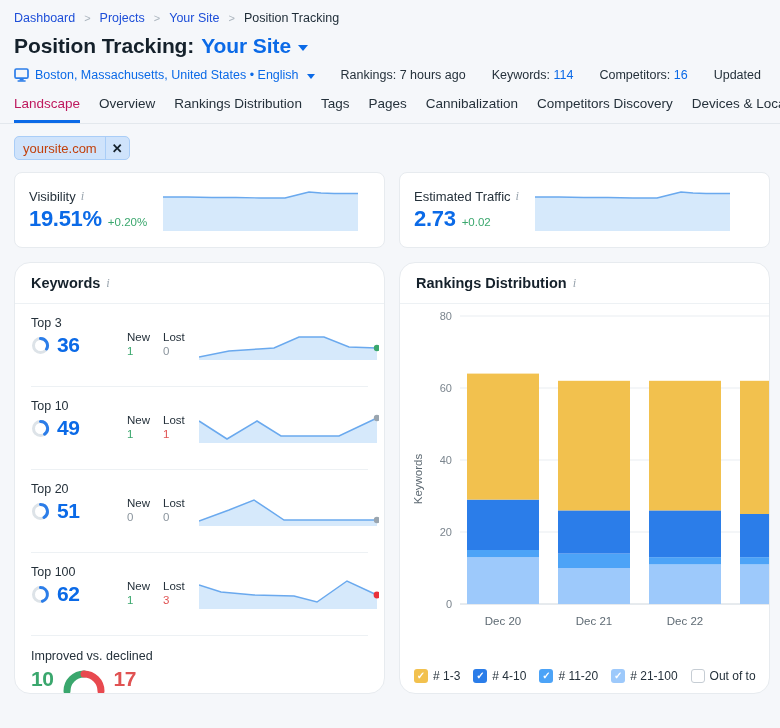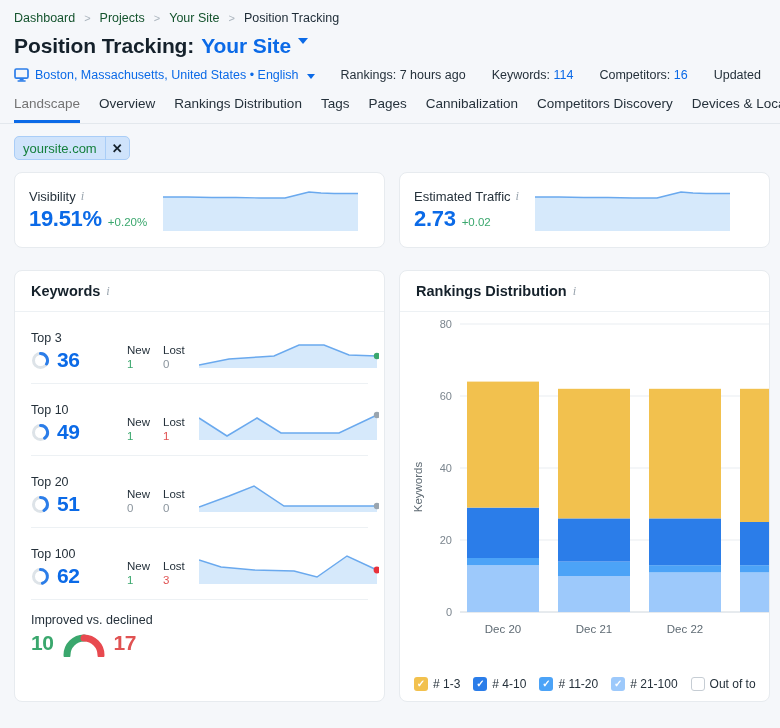--- a/index.html
+++ b/index.html
@@ -11,27 +11,27 @@
     overflow: hidden;
   }
   .page { width: 780px; height: 728px; position: relative; }
 
   
   .breadcrumb {
     display: flex; align-items: center; gap: 9px;
     padding: 11px 14px 0 14px;
     font-size: 12.5px; color: #6c757d;
   }
-  .crumb { color: #14532d; }
+  .crumb { color: #1d4ed8; }
   .crumb.current { color: #1d2b36; }
   .crumb-sep { color: #aab4bd; font-size: 11px; }
 
   
   .title-row {
-    display: flex; align-items: flex-start; gap: 7px;
+    display: flex; align-items: center; gap: 7px;
     padding: 9px 14px 0 14px;
   }
   .title-main { font-size: 21px; font-weight: 700; color: #15212b; letter-spacing: -.1px; }
   .title-site { font-size: 21px; font-weight: 700; color: #0b6ae7; letter-spacing: -.1px; }
   .caret {
     width: 0; height: 0;
     border-left: 5px solid transparent; border-right: 5px solid transparent;
     border-top: 6px solid #0b6ae7;
     margin-top: 4px;
   }
@@ -53,32 +53,32 @@
   .meta-item .num { color: #0b6ae7; }
 
   
   .tabs {
     display: flex; align-items: flex-end; gap: 19px;
     padding: 14px 14px 0 14px;
     border-bottom: 1px solid #e3e8ed;
     font-size: 13.5px; white-space: nowrap;
   }
   .tab { color: #25313b; padding-bottom: 9px; border-bottom: 3px solid transparent; }
-  .tab.active { color: #737373; border-bottom-color: #0b6ae7; }
+  .tab.active { color: #be185d; border-bottom-color: #0b6ae7; }
 
   
   .chip-row { padding: 12px 14px 0 14px; }
   .chip {
     display: inline-flex; align-items: stretch;
     background: #cfe3fb; border: 1px solid #a9cdf7; border-radius: 5px;
     overflow: hidden; height: 24px;
   }
   .chip-label {
     display: flex; align-items: center; padding: 0 8px;
-    font-size: 13px; color: #15803d;
+    font-size: 13px; color: #c2410c;
   }
   .chip-x {
     display: flex; align-items: center; justify-content: center;
     width: 24px; border-left: 1px solid #a9cdf7;
     font-size: 13px; font-weight: 700; color: #15212b;
   }
 
   
   .cards { display: flex; gap: 14px; padding: 12px 0 0 14px; }
   .card {
@@ -93,34 +93,34 @@
     display: inline-block; font-family: "Liberation Serif", serif;
     font-style: italic; font-size: 12.5px; color: #9aa5af;
   }
   .metric-vals { display: flex; align-items: baseline; gap: 6px; margin-top: 2px; }
   .metric-num { font-size: 22px; font-weight: 700; color: #0b6ae7; letter-spacing: -.3px; }
   .metric-delta { font-size: 11.5px; color: #3aa76d; }
   .metric-spark { margin-left: 16px; flex: 1 1 auto; }
 
   
   .panels { display: flex; gap: 14px; padding: 14px 0 0 14px; }
-  .panel { background: #fff; border: 1px solid #e7ebef; border-radius: 8px; margin-top: 8px; }
+  .panel { background: #fff; border: 1px solid #e7ebef; border-radius: 16px; }
   .panel-head {
     display: flex; align-items: center; gap: 6px;
     height: 41px; padding: 0 16px; border-bottom: 1px solid #edf1f4;
   }
   .panel-title { font-size: 14.5px; font-weight: 700; color: #15212b; }
 
   .kw-panel { width: 371px; height: 432px; }
   .rd-panel { width: 371px; height: 432px; }
 
   
   .kw-body { padding: 0 16px; }
   .kw-row {
-    display: flex; align-items: flex-end; padding: 12px 0 11px 0;
+    display: flex; align-items: flex-start; padding: 12px 0 22px 0;
     border-bottom: 1px solid #edf1f4;
   }
   .kw-row:last-child { border-bottom: none; }
   .kw-left { width: 96px; flex: 0 0 auto; }
   .kw-tier { font-size: 12.5px; color: #25313b; }
   .kw-valrow { display: flex; align-items: center; gap: 7px; margin-top: 3px; }
   .kw-count { font-size: 21px; font-weight: 700; color: #0b6ae7; letter-spacing: -.4px; }
   .kw-nl { display: flex; gap: 13px; flex: 0 0 auto; padding-top: 14px; }
   .kw-nl-col { text-align: left; }
   .kw-nl-lbl { font-size: 11.5px; color: #25313b; line-height: 1.25; }

